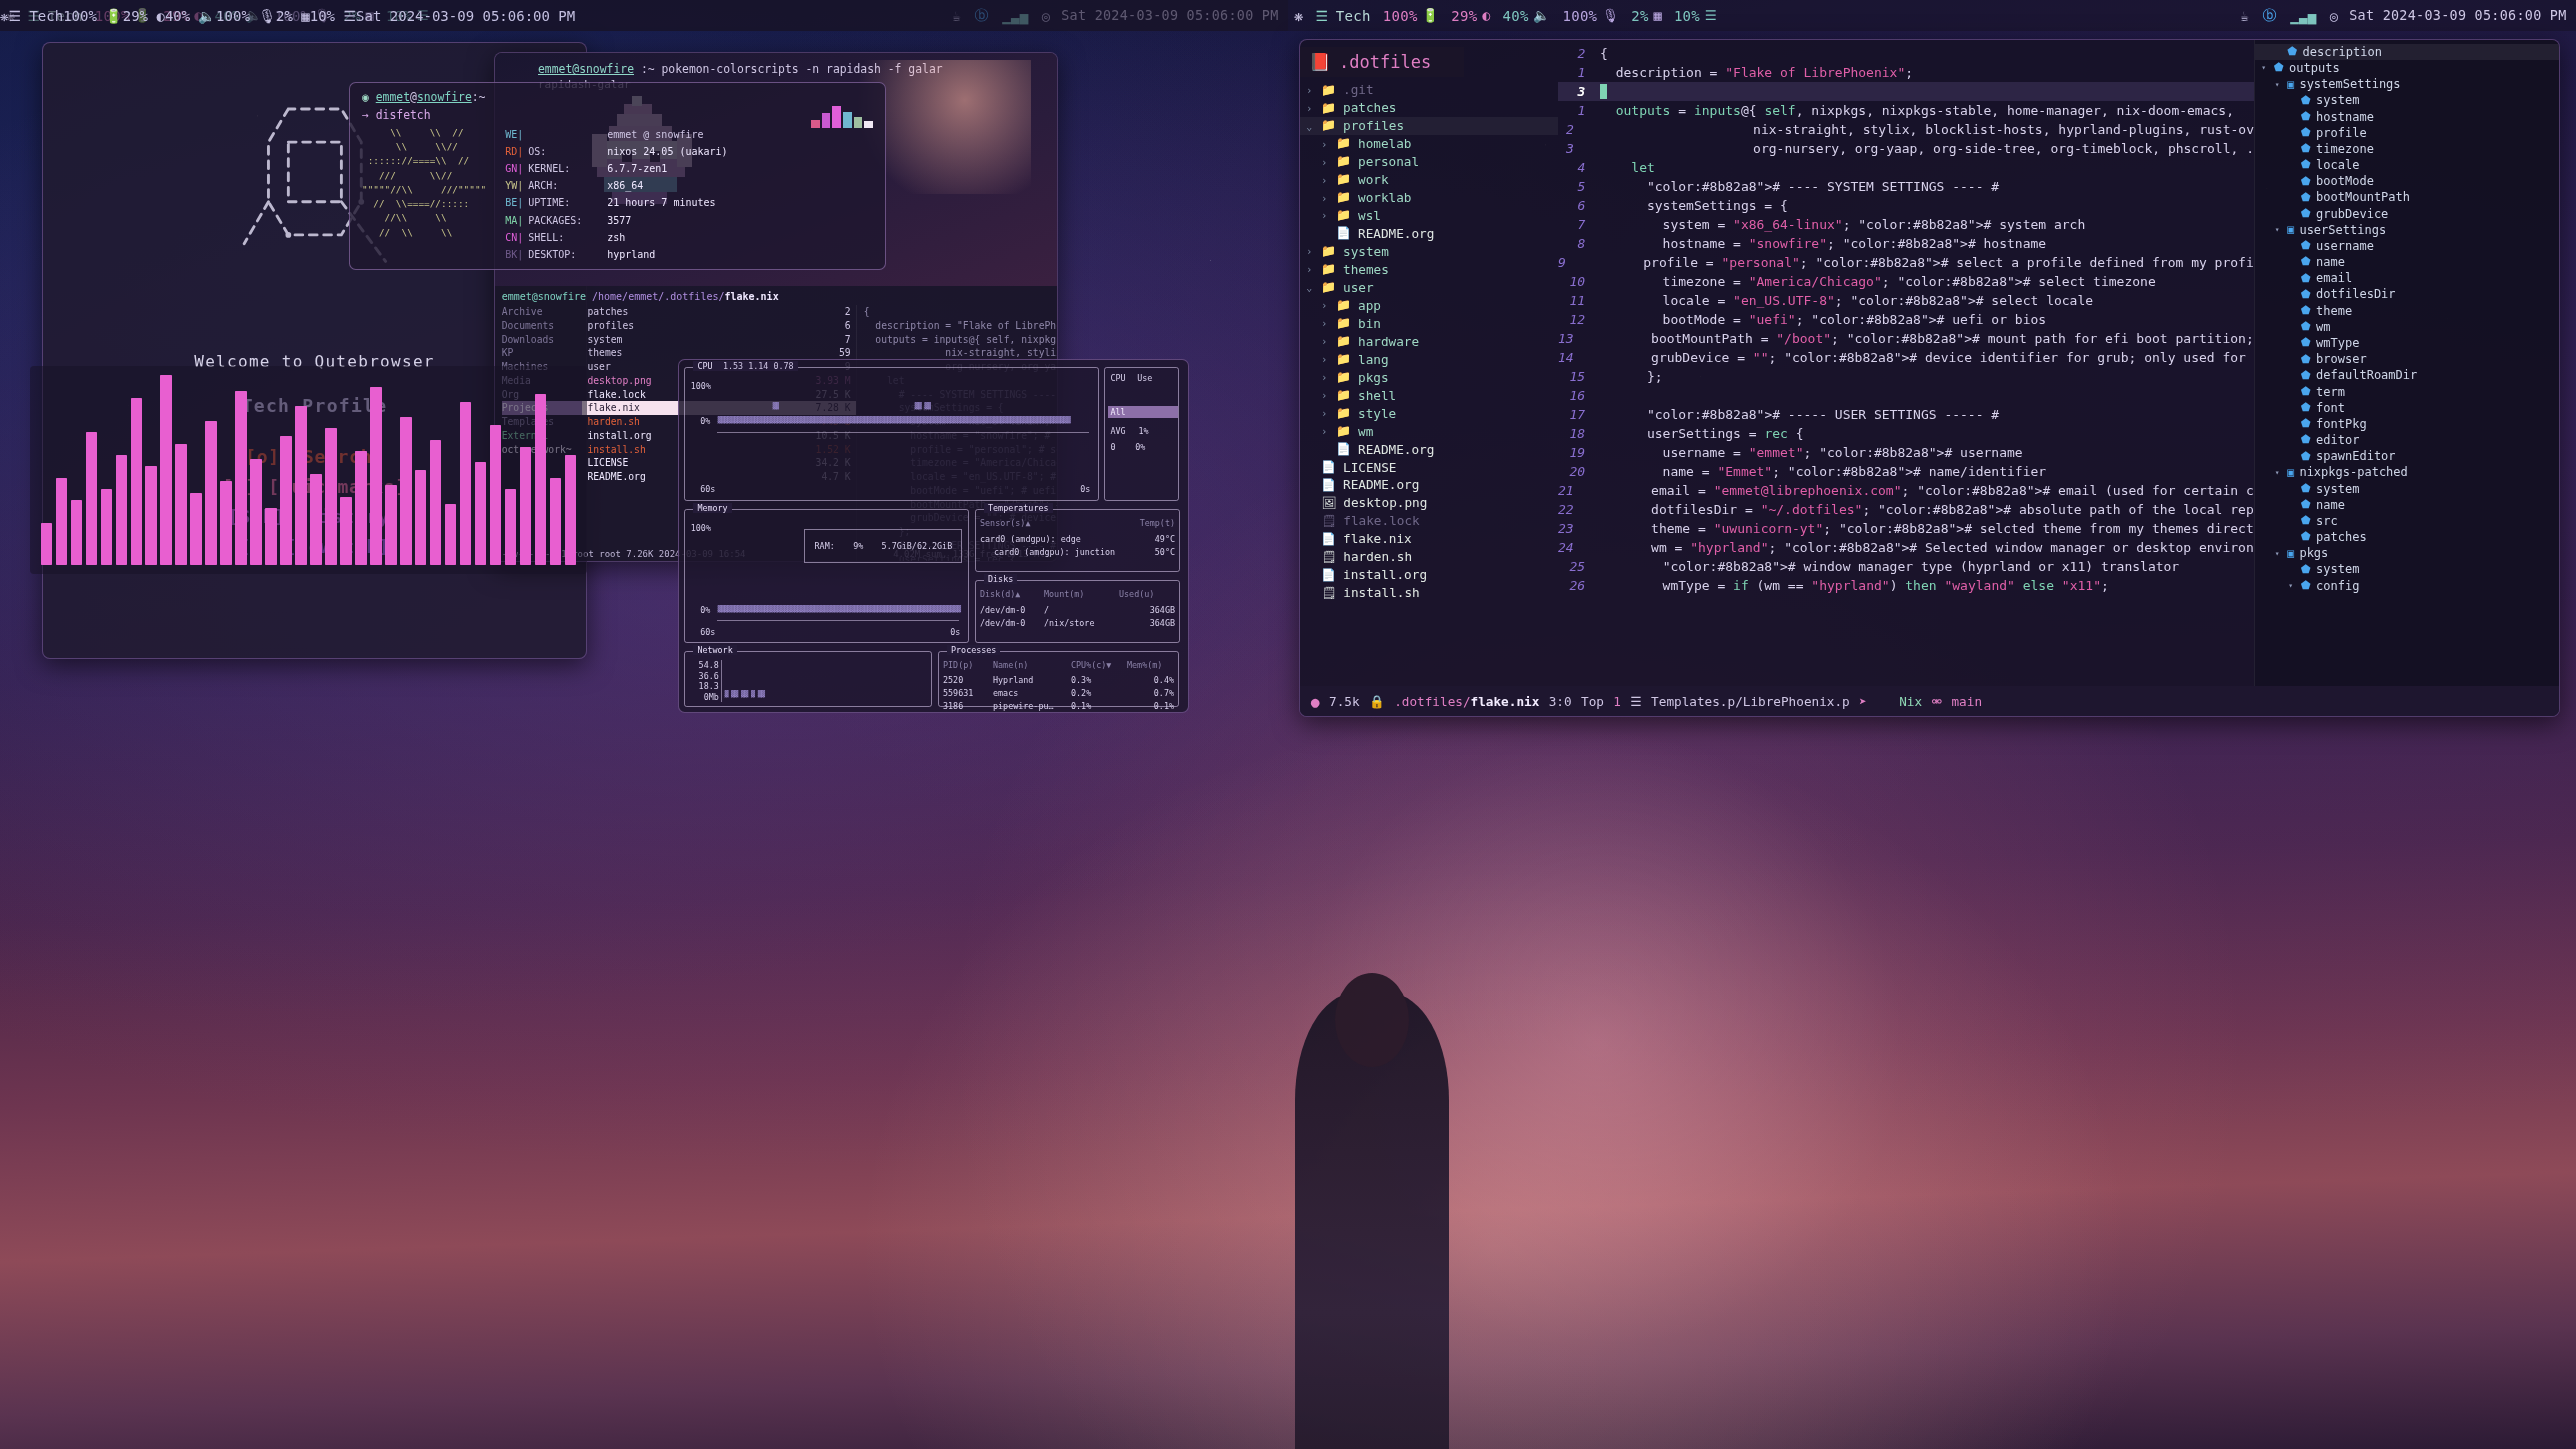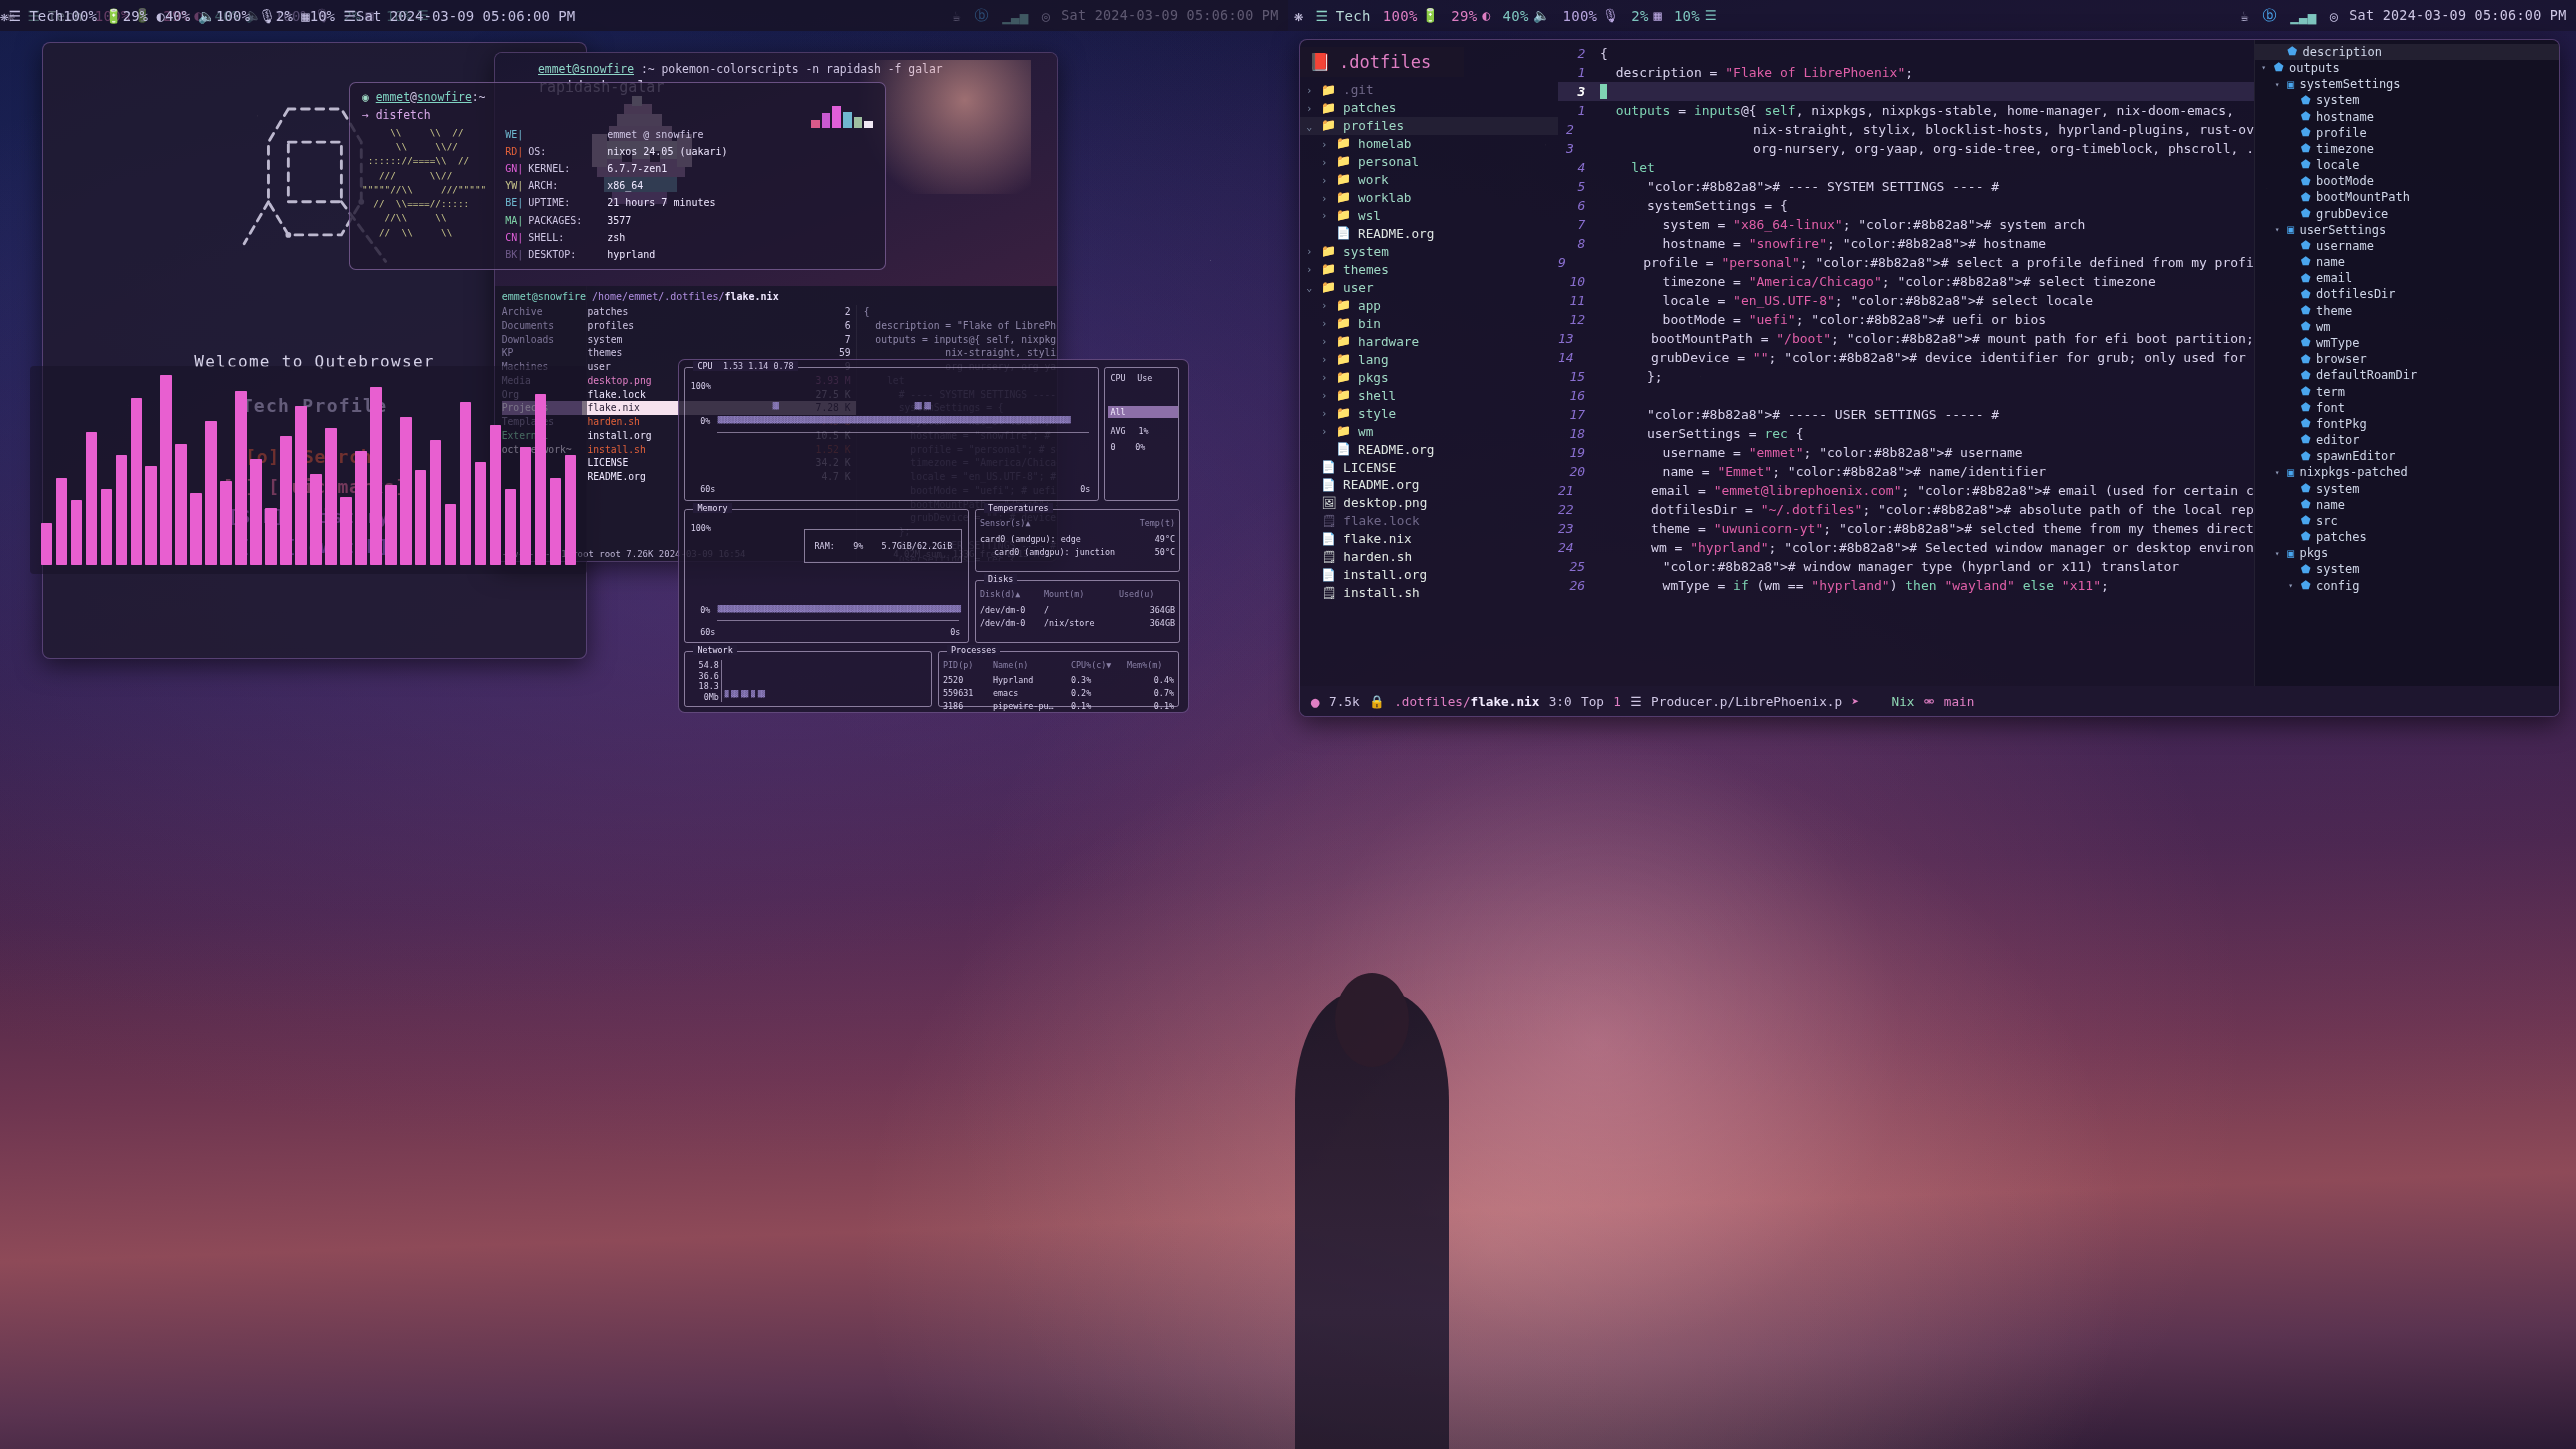--- a/index.html
+++ b/index.html
@@ -84,21 +84,21 @@
   .qb-status .pos { margin-left:auto; color:#e07fc4; }
 
   
   #ranger { left:494px; top:52px; width:564px; height:510px;
             background:rgba(26,21,40,0.93); border:1.3px solid rgba(150,110,190,.40); }
   #ranger .rimg { position:absolute; left:0; top:0; right:0; height:233px;
                   background:linear-gradient(160deg,#1a1630,#2a1c3c 60%,#3a2040);
                   overflow:hidden; }
   .r-cmd { color:#9fb8e8; font-size:11.4px; padding:9.4px 0 0 43px; }
   .r-cmd u { color:#8fd7c8; }
-  .r-cmd2 { color:#cfc6e4; font-size:15px; padding:2px 0 0 43px; }
+  .r-cmd2 { color:#cfc6e4; font-size:11px; padding:2px 0 0 43px; }
   .unicorn { position:absolute; left:70px; top:43px; width:154px; height:121px; }
   .rflare { position:absolute; left:315px; top:6.7px; width:221px; height:134px;
             background:radial-gradient(circle at 70% 30%, rgba(255,180,160,.55), transparent 60%); }
   .r-pane { position:absolute; left:0; right:0; top:233px; bottom:0; padding:4px 0 0 0; }
   .r-head { color:#7fd4c2; font-size:10px; padding:1.3px 0 2.7px 6.7px; }
   .r-head .path { color:#b08fe0; } .r-head .file { color:#f0e8ff; font-weight:bold;}
   .r-cols { display:flex; font-size:9.7px; line-height:1.42; }
   .rc1 { width:87px; color:#7e7598; padding-left:6.7px; }
   .rc2 { flex:1; }
   .rc3 { width:201px; color:#8e86a8; padding-left:6.7px; border-left:0.7px solid rgba(255,255,255,.06); }
@@ -802,21 +802,21 @@
   </div>
   <div class="e-status">
     <span class="dot">●</span>
     <span class="sz">7.5k</span>
     <span class="lock">🔒</span>
     <span class="fp"><span>.dotfiles/</span><b>flake.nix</b></span>
     <span class="pos">3:0</span>
     <span class="pos">Top</span>
     <span style="color:#e07fc4">1</span>
     <span style="color:#cfc6e4">☰</span>
-    <span class="proj">Producer.p/LibrePhoenix.p</span>
+    <span class="proj">Templates.p/LibrePhoenix.p</span>
     <span style="color:#e07fc4">➤</span>
     <span class="lang">Nix</span>
     <span class="branch">⚮</span>
     <span class="branch">main</span>
   </div>
 </div>
 
 <div id="term">
   <div class="t-bar">
     <span class="grp gear">❋</span>

